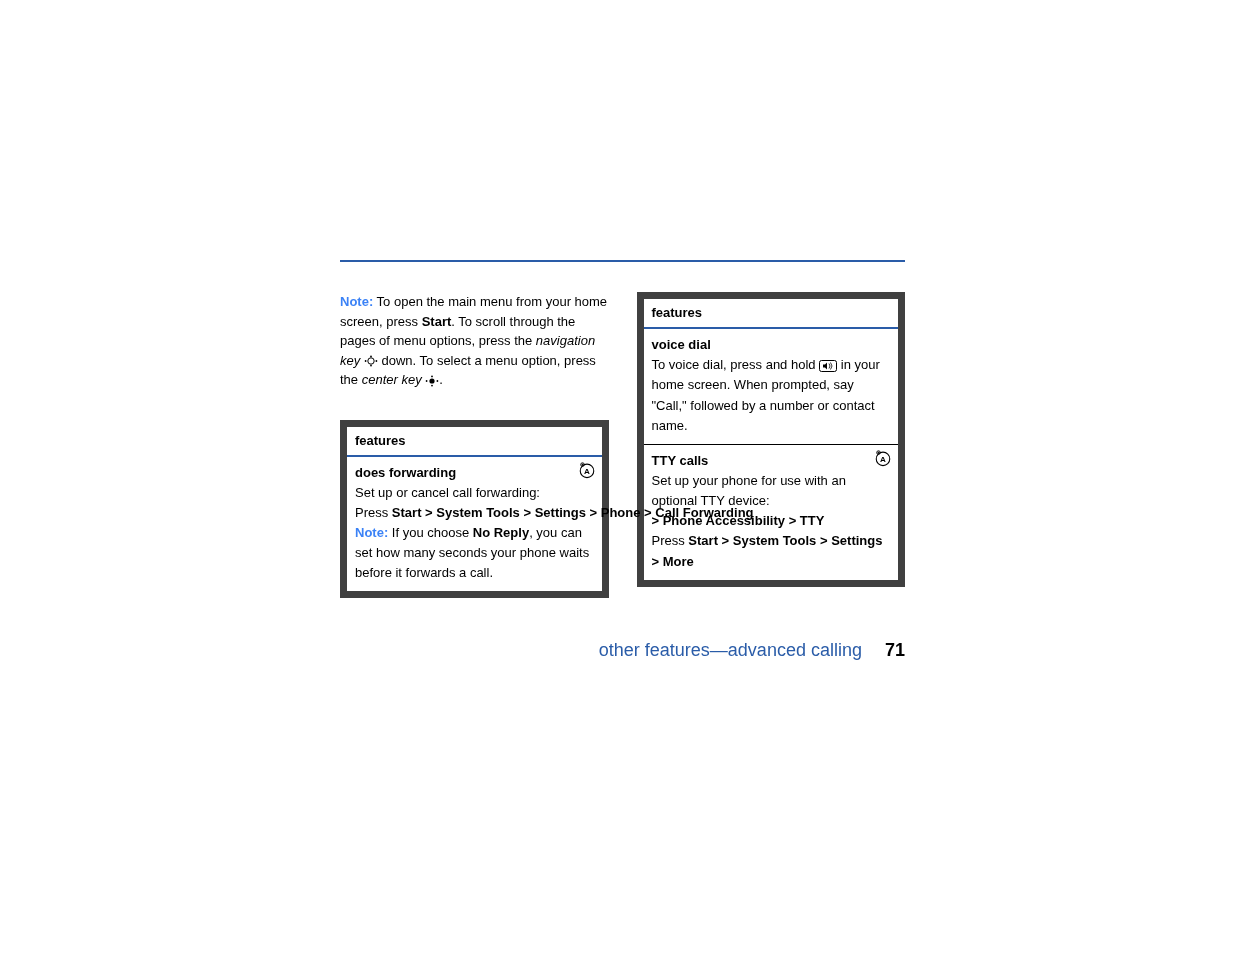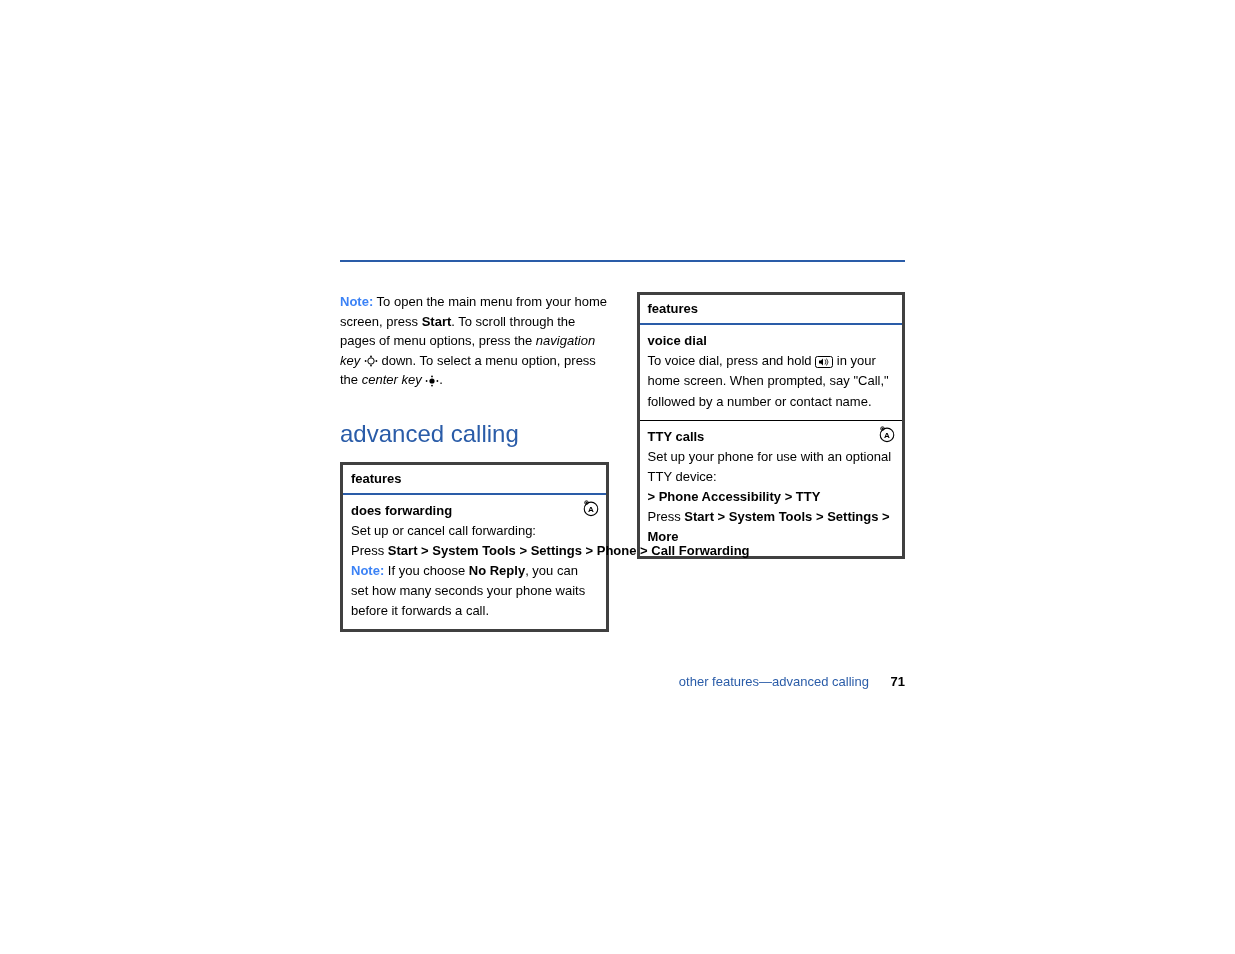--- a/index.html
+++ b/index.html
@@ -46,21 +46,21 @@
   }
   .bold { font-weight: 700; font-family: Liberation Sans, sans-serif; }
   .ital { font-style: italic; }
   h2.section {
     color: #2a5ca8;
     font-size: 24px;
     font-weight: 400;
     margin: 0 0 14px 0;
   }
   .feat-table {
-    border: 3px solid #404040;
+    border: 7px solid #404040;
     font-size: 13px;
     line-height: 1.55;
   }
   .feat-head {
     font-weight: 700;
     padding: 4px 8px;
     border-bottom: 2px solid #2a5ca8;
   }
   .feat-cell {
     padding: 6px 8px 8px 8px;
@@ -80,21 +80,21 @@
   .keyicon {
     display: inline-block;
     width: 14px;
     height: 12px;
     vertical-align: middle;
   }
   .keyicon svg { width: 100%; height: 100%; display:block; }
   .footer-line {
     margin-top: 42px;
     text-align: right;
-    font-size: 13px;
+    font-size: 18px;
   }
   .footer-text { color: #2a5ca8; }
   .page-num { font-weight: 700; margin-left: 18px; }
   .nowrap { white-space: nowrap; }
 </style>
 </head>
 <body>
 
 <div class="page">
 
@@ -119,21 +119,20 @@
           <svg viewBox="0 0 14 12">
               <circle cx="7" cy="6" r="2.6" fill="#000"></circle>
               <circle cx="1.6" cy="6" r="0.9" fill="#000"></circle>
               <circle cx="12.4" cy="6" r="0.9" fill="#000"></circle>
               <circle cx="7" cy="1.4" r="0.9" fill="#000"></circle>
               <circle cx="7" cy="10.6" r="0.9" fill="#000"></circle>
             </svg>
         </span><span>.</span>
       </div>
 
-      <h2 class="section">advanced calling</h2>
 
       <div class="feat-table">
         <div class="feat-head">features</div>
         <div class="feat-cell">
           <span class="badge">
             <svg viewBox="0 0 20 20">
                 <circle cx="10" cy="11" r="7.5" fill="none" stroke="#000" stroke-width="1.2"></circle>
                 <text x="10" y="14.5" font-size="9" text-anchor="middle" font-family="Arial" font-weight="bold">A</text>
                 <circle cx="5" cy="4" r="2" fill="none" stroke="#000" stroke-width="1"></circle>
                 <line x1="5" y1="2.8" x2="5" y2="5.2" stroke="#000" stroke-width="0.8"></line>

